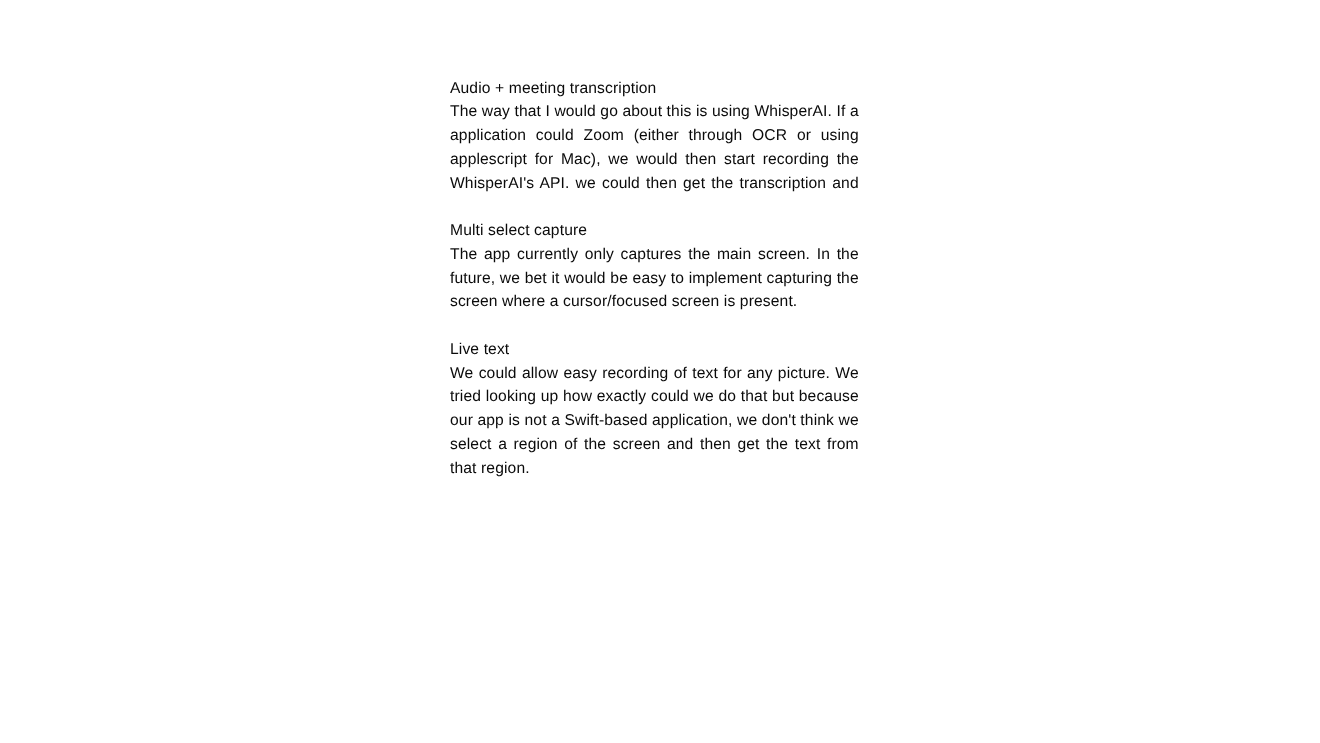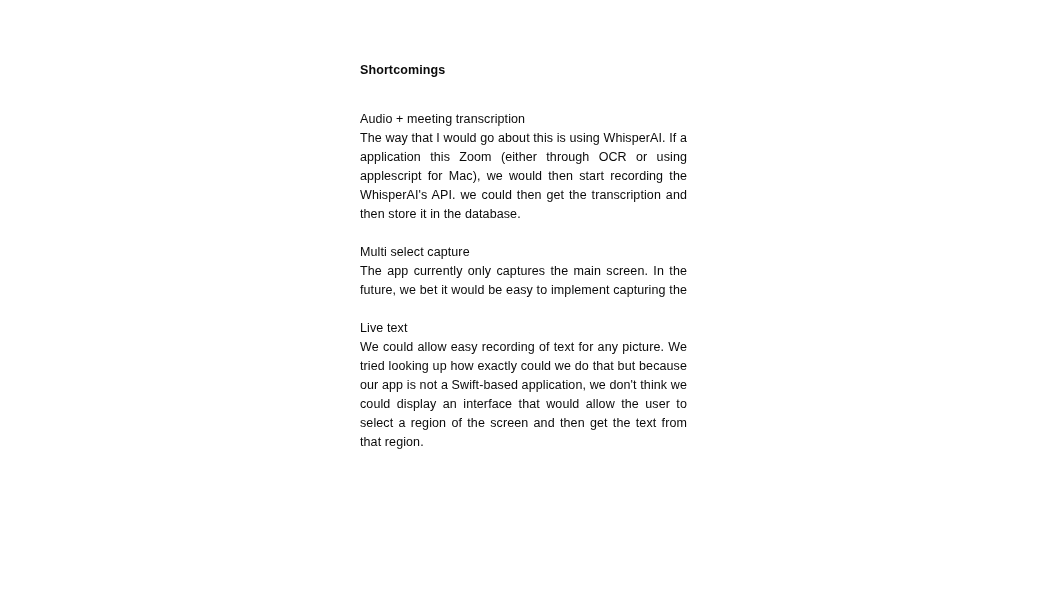--- a/index.html
+++ b/index.html
@@ -44,38 +44,36 @@
   .line.just {
     text-align: justify;
     -moz-text-align-last: justify;
     text-align-last: justify;
   }
 </style>
 </head>
 <body>
 
 <div class="doc">
-  <div class="doc-title">Shortcomings</div>
   <div>
       <section class="section">
         <div class="heading bold">Audio + meeting transcription</div>
         <div class="line just">The way that I would go about this is using WhisperAI. If a</div>
-        <div class="line just">application this Zoom (either through OCR or using</div>
+        <div class="line just">application could Zoom (either through OCR or using</div>
         <div class="line just">applescript for Mac), we would then start recording the</div>
         <div class="line just">WhisperAI's API. we could then get the transcription and</div>
-        <div class="line">then store it in the database.</div>
       </section>
       <section class="section">
         <div class="heading bold">Multi select capture</div>
         <div class="line just">The app currently only captures the main screen. In the</div>
         <div class="line just">future, we bet it would be easy to implement capturing the</div>
+        <div class="line">screen where a cursor/focused screen is present.</div>
       </section>
       <section class="section">
         <div class="heading">Live text</div>
         <div class="line just">We could allow easy recording of text for any picture. We</div>
         <div class="line just">tried looking up how exactly could we do that but because</div>
         <div class="line just">our app is not a Swift-based application, we don't think we</div>
-        <div class="line just">could display an interface that would allow the user to</div>
         <div class="line just">select a region of the screen and then get the text from</div>
         <div class="line">that region.</div>
       </section>
     </div>
 </div>
 
 </body></html>

